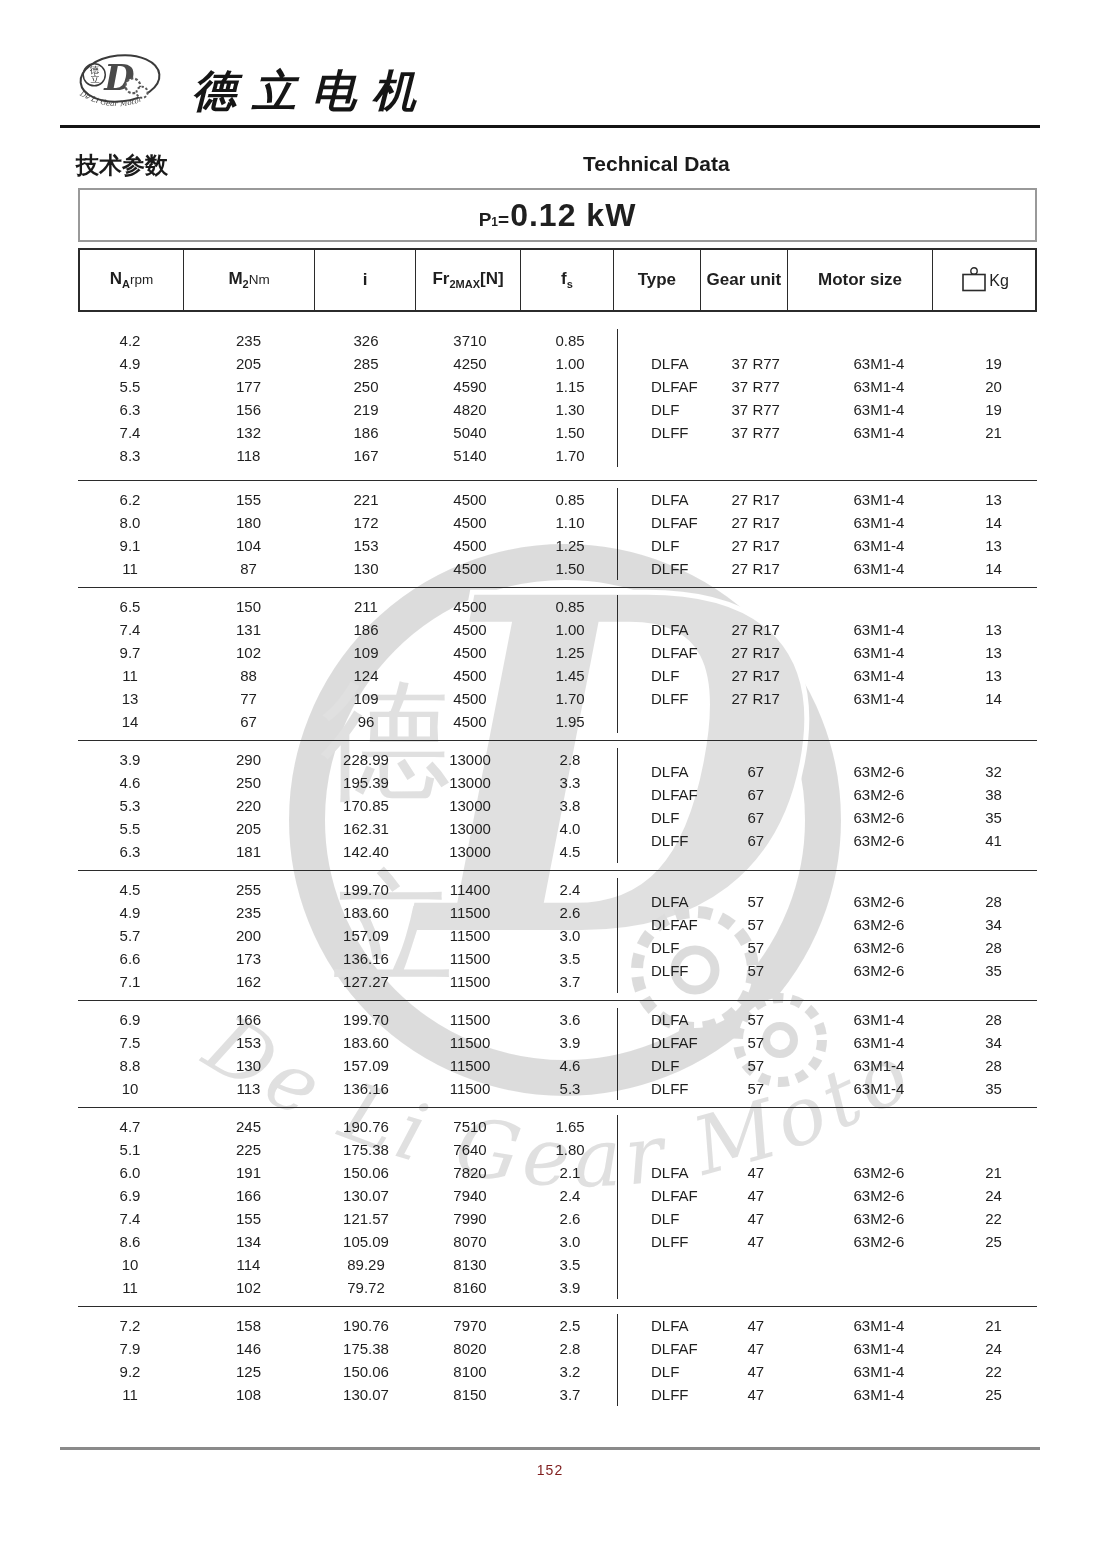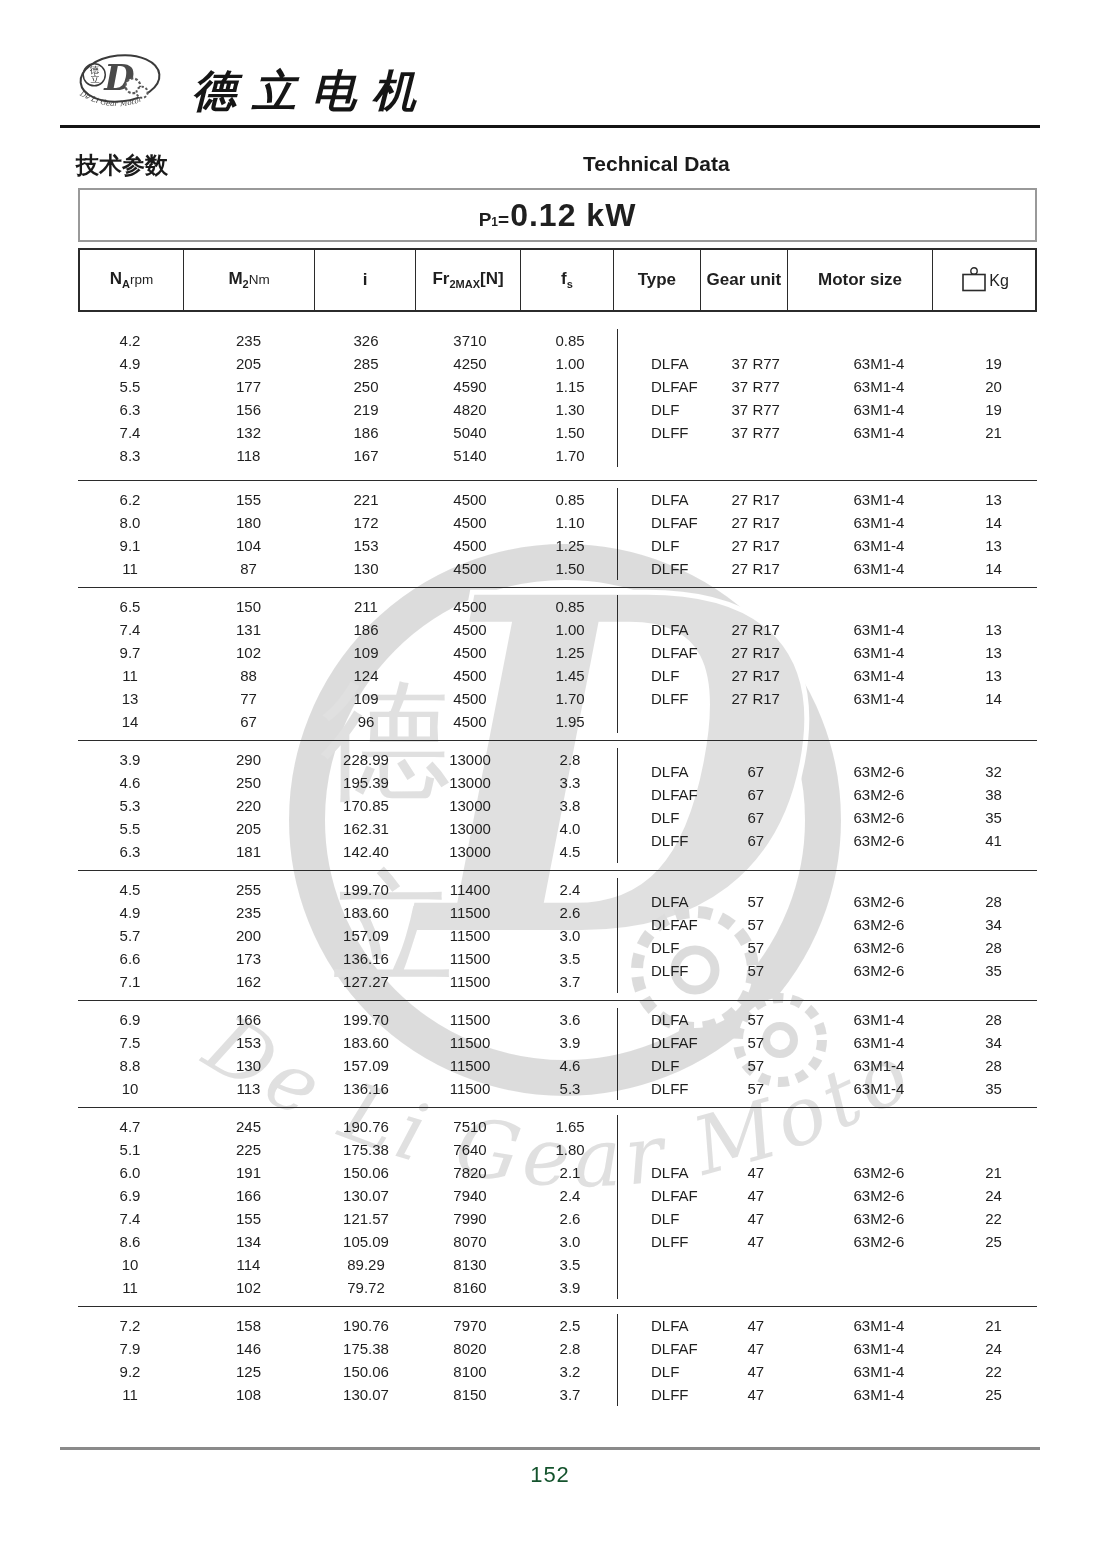--- a/index.html
+++ b/index.html
@@ -60,21 +60,21 @@
   .bleft{width:539px;display:grid;grid-template-columns:104px 133px 102px 106px 94px;grid-auto-rows:23px;align-content:center;}
   .cell{line-height:23px;text-align:center;font-size:15px;white-space:nowrap;}
   .bright{width:418px;box-sizing:border-box;border-left:1.5px solid #2b2b2b;display:flex;flex-direction:column;justify-content:center;}
   .trow{display:flex;height:23px;line-height:23px;font-size:15px;}
   .t0{width:88px;box-sizing:border-box;padding-left:33px;text-align:left;}
   .t1{width:100px;text-align:center;}
   .t2{width:147px;text-align:center;}
   .t3{width:83px;text-align:center;}
   
   .footer-rule{margin:34px 60px 0;border-top:3px solid #8a8a8a;}
-  .page-number{text-align:center;margin-top:12px;font-size:22px;letter-spacing:1px;color:#14532d;}
+  .page-number{text-align:center;margin-top:12px;font-size:14px;letter-spacing:1px;color:#7f1d1d;}
 </style>
 </head>
 <body>
 
 <div class="page">
 
   <svg class="watermark" viewBox="0 0 820 780" aria-hidden="true">
     <circle cx="445" cy="320" r="258" fill="none" stroke="#7d7d7d" stroke-width="36"></circle>
     <text x="300" y="430" font-family="DejaVu Serif, serif" font-size="460" font-style="italic" font-weight="bold" fill="#8a8a8a" stroke="#ffffff" stroke-width="10" paint-order="stroke">D</text>
     <g>

